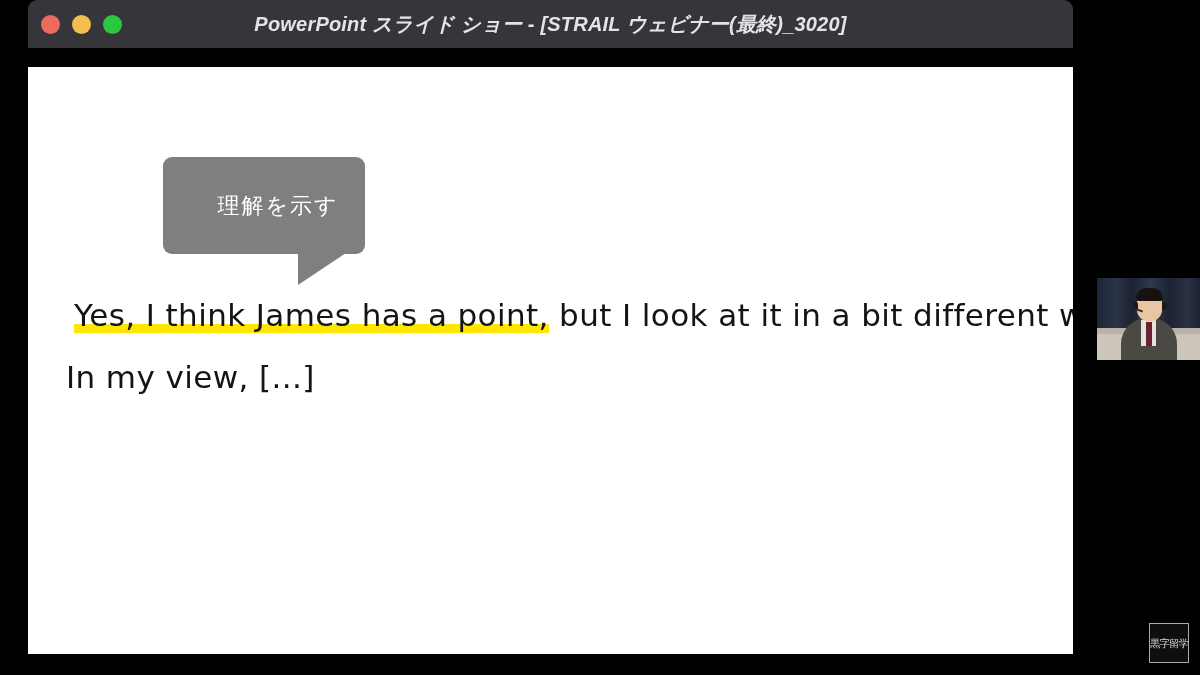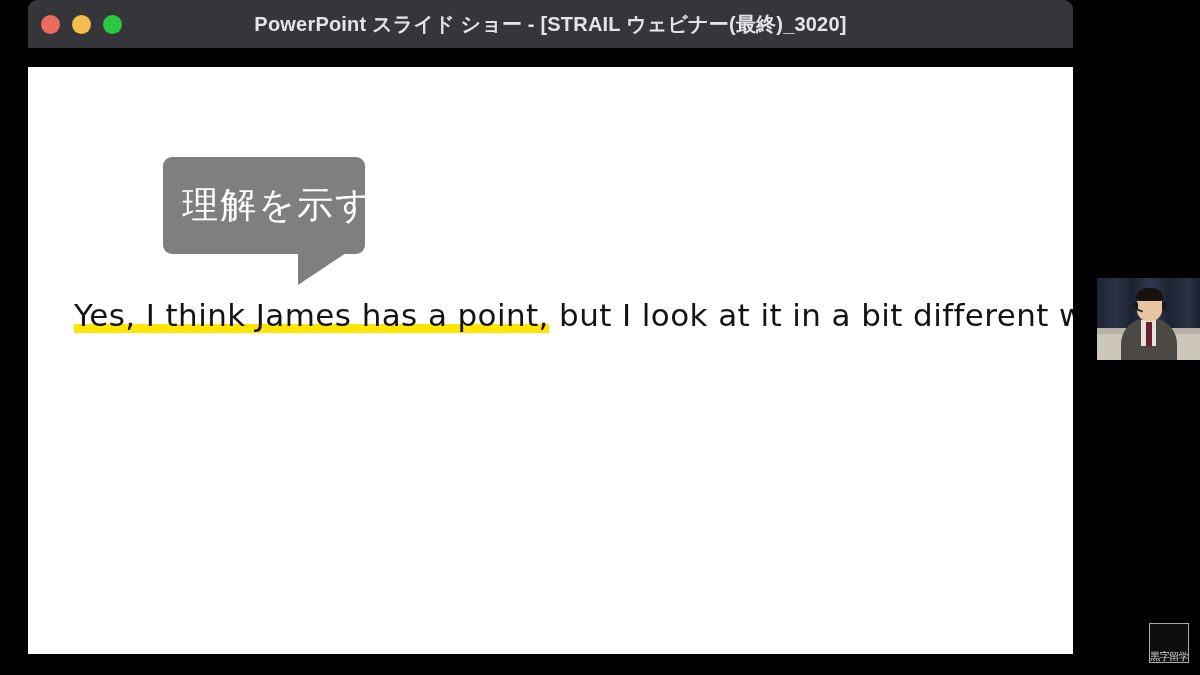--- a/index.html
+++ b/index.html
@@ -65,20 +65,21 @@
     top: 0;
     width: 1045px;
     height: 48px;
     line-height: 48px;
     text-align: center;
     color: #e4e4e6;
     font-size: 20px;
     font-weight: bold;
     letter-spacing: 0.2px;
     white-space: nowrap;
+    font-style: italic;
   }
 
   
   #slideLetterboxTop {
     position: absolute;
     left: 0;
     top: 48px;
     width: 1045px;
     height: 19px;
     background: #000000;
@@ -134,21 +135,21 @@
   #calloutText {
     position: absolute;
     left: 0;
     top: 0;
     width: 202px;
     height: 97px;
     display: flex;
     align-items: center;
     justify-content: center;
     color: #ffffff;
-    font-size: 36px;
+    font-size: 22px;
     letter-spacing: 2px;
     font-family: "DejaVu Sans", "Liberation Sans", sans-serif;
     white-space: nowrap;
     padding-left: 28px;
   }
 
   
   #bodyText {
     position: absolute;
     left: 38px;
@@ -256,21 +257,21 @@
   
   #watermark {
     position: absolute;
     left: 1149px;
     top: 623px;
     width: 40px;
     height: 40px;
     background: #0e0e0e;
     border: 1px solid #a9a9a9;
     display: flex;
-    align-items: flex-end;
+    align-items: center;
     justify-content: center;
     overflow: hidden;
   }
   #watermarkGlyphs {
     color: #d6d6d6;
     font-size: 11px;
     line-height: 11px;
     letter-spacing: -1px;
     text-align: center;
     font-family: "DejaVu Sans", "Liberation Sans", sans-serif;
@@ -299,20 +300,21 @@
     <div id="slide">
 
       <div id="calloutWrap">
         <div id="calloutBody"></div>
         <div id="calloutTail"></div>
         <div id="calloutText">理解を示す</div>
       </div>
 
       <div id="bodyText">
         <div class="slide-line" id="line1"><span class="hl">Yes, I think James has a point,</span><span> but I look at it in a bit different way.</span></div>
+        <div class="slide-line" id="line2">In my view, [...]</div>
       </div>
 
     </div>
 
     <div id="slideLetterboxBottom"></div>
   </div>
 
   <div id="webcam">
     <div id="camCurtain"></div>
     <div id="camWall"></div>

